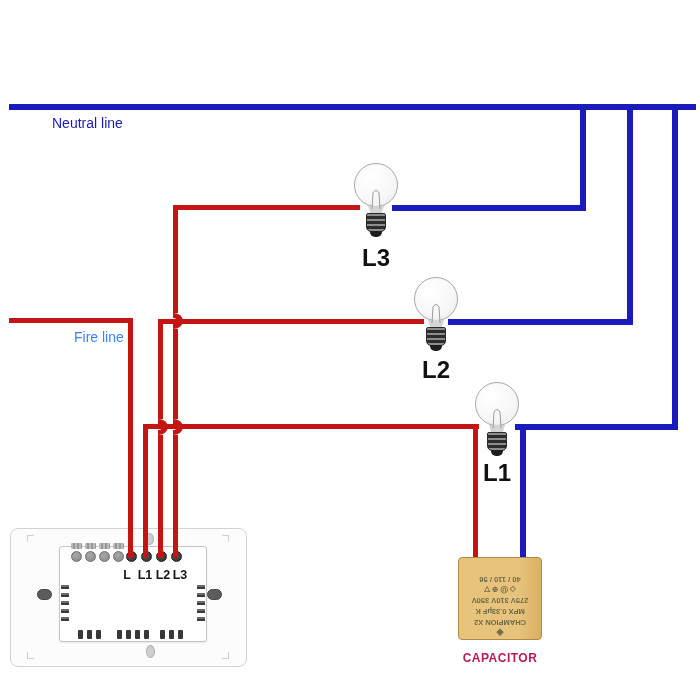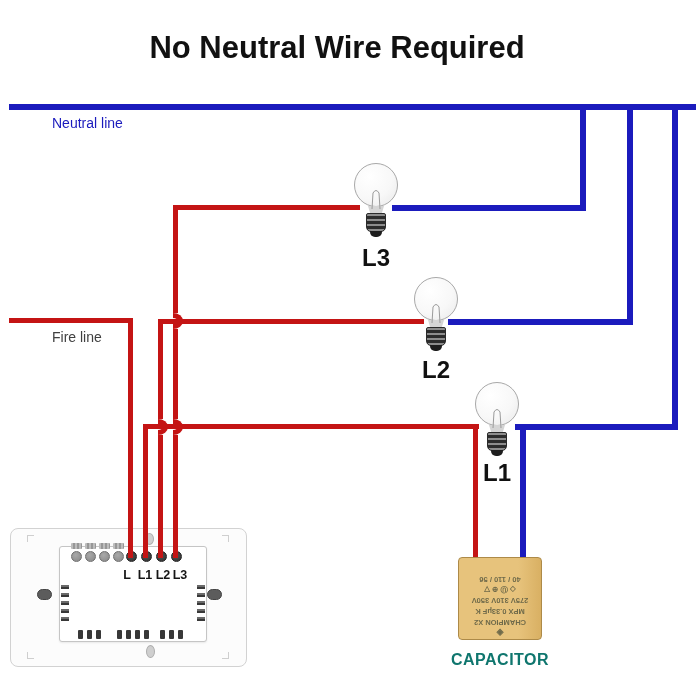--- a/index.html
+++ b/index.html
@@ -4,24 +4,24 @@
 <style>
   html,body{margin:0;padding:0;background:#fff;}
   .canvas{position:relative;width:700px;height:700px;background:#ffffff;overflow:hidden;
           font-family:"Liberation Sans", sans-serif;}
   .abs{position:absolute;}
   
   .title{top:30px;left:337px;transform:translateX(-50%);white-space:nowrap;
          font-size:31px;font-weight:bold;color:#111;z-index:6;}
   .line-label{font-size:14px;z-index:6;margin-left:42px;}
   .neutral-label{left:10px;top:115px;color:#1b1bbd;}
-  .fire-label{left:10px;top:329px;color:#404040;}
+  .fire-label{left:32px;top:329px;color:#3b82f6;}
   .bulb-label{width:60px;text-align:center;font-size:24px;font-weight:bold;color:#111;z-index:6;}
-  .cap-label{left:437px;top:651px;width:126px;text-align:center;font-size:16px;
-             font-weight:bold;letter-spacing:.5px;color:#0f766e;z-index:6;}
+  .cap-label{left:437px;top:651px;width:126px;text-align:center;font-size:12px;
+             font-weight:bold;letter-spacing:.5px;color:#be185d;z-index:6;}
   
   .wire{position:absolute;z-index:2;}
   .blue{background:#1b1bbd;}
   .red{background:#c41414;}
   .hop{position:absolute;z-index:2;width:10px;height:16px;box-sizing:border-box;
        border:5px solid #c41414;border-left:none;
        border-top-right-radius:10px 8px;border-bottom-right-radius:10px 8px;}
   
   .bulb{position:absolute;width:44px;height:78px;z-index:3;}
   .globe{position:absolute;left:0;top:0;width:44px;height:44px;border-radius:50%;
@@ -64,21 +64,20 @@
            background:linear-gradient(90deg,#e7c37c 0 72%,#d9b063 100%);}
   .capinner{position:absolute;left:2px;top:2px;right:2px;bottom:2px;transform:rotate(180deg);
             font-size:7.5px;line-height:1.45;color:#6f6a4a;text-align:center;font-weight:bold;}
   .capinner .logo{font-size:9px;line-height:1.1;}
 </style>
 </head>
 <body>
 
 <div class="canvas">
 
-  <div class="abs title">No Neutral Wire Required</div>
 
   <div class="switch">
     <div class="abs notch n-tl"></div>
     <div class="abs notch n-tr"></div>
     <div class="abs notch n-bl"></div>
     <div class="abs notch n-br"></div>
     <div class="abs oval" style="left:134px;top:4px;width:9px;height:12px;"></div>
     <div class="abs oval" style="left:135px;top:116px;width:9px;height:13px;"></div>
     <div class="abs screwslot" style="left:26px;top:60px;"></div>
     <div class="abs screwslot" style="left:196px;top:60px;"></div>

